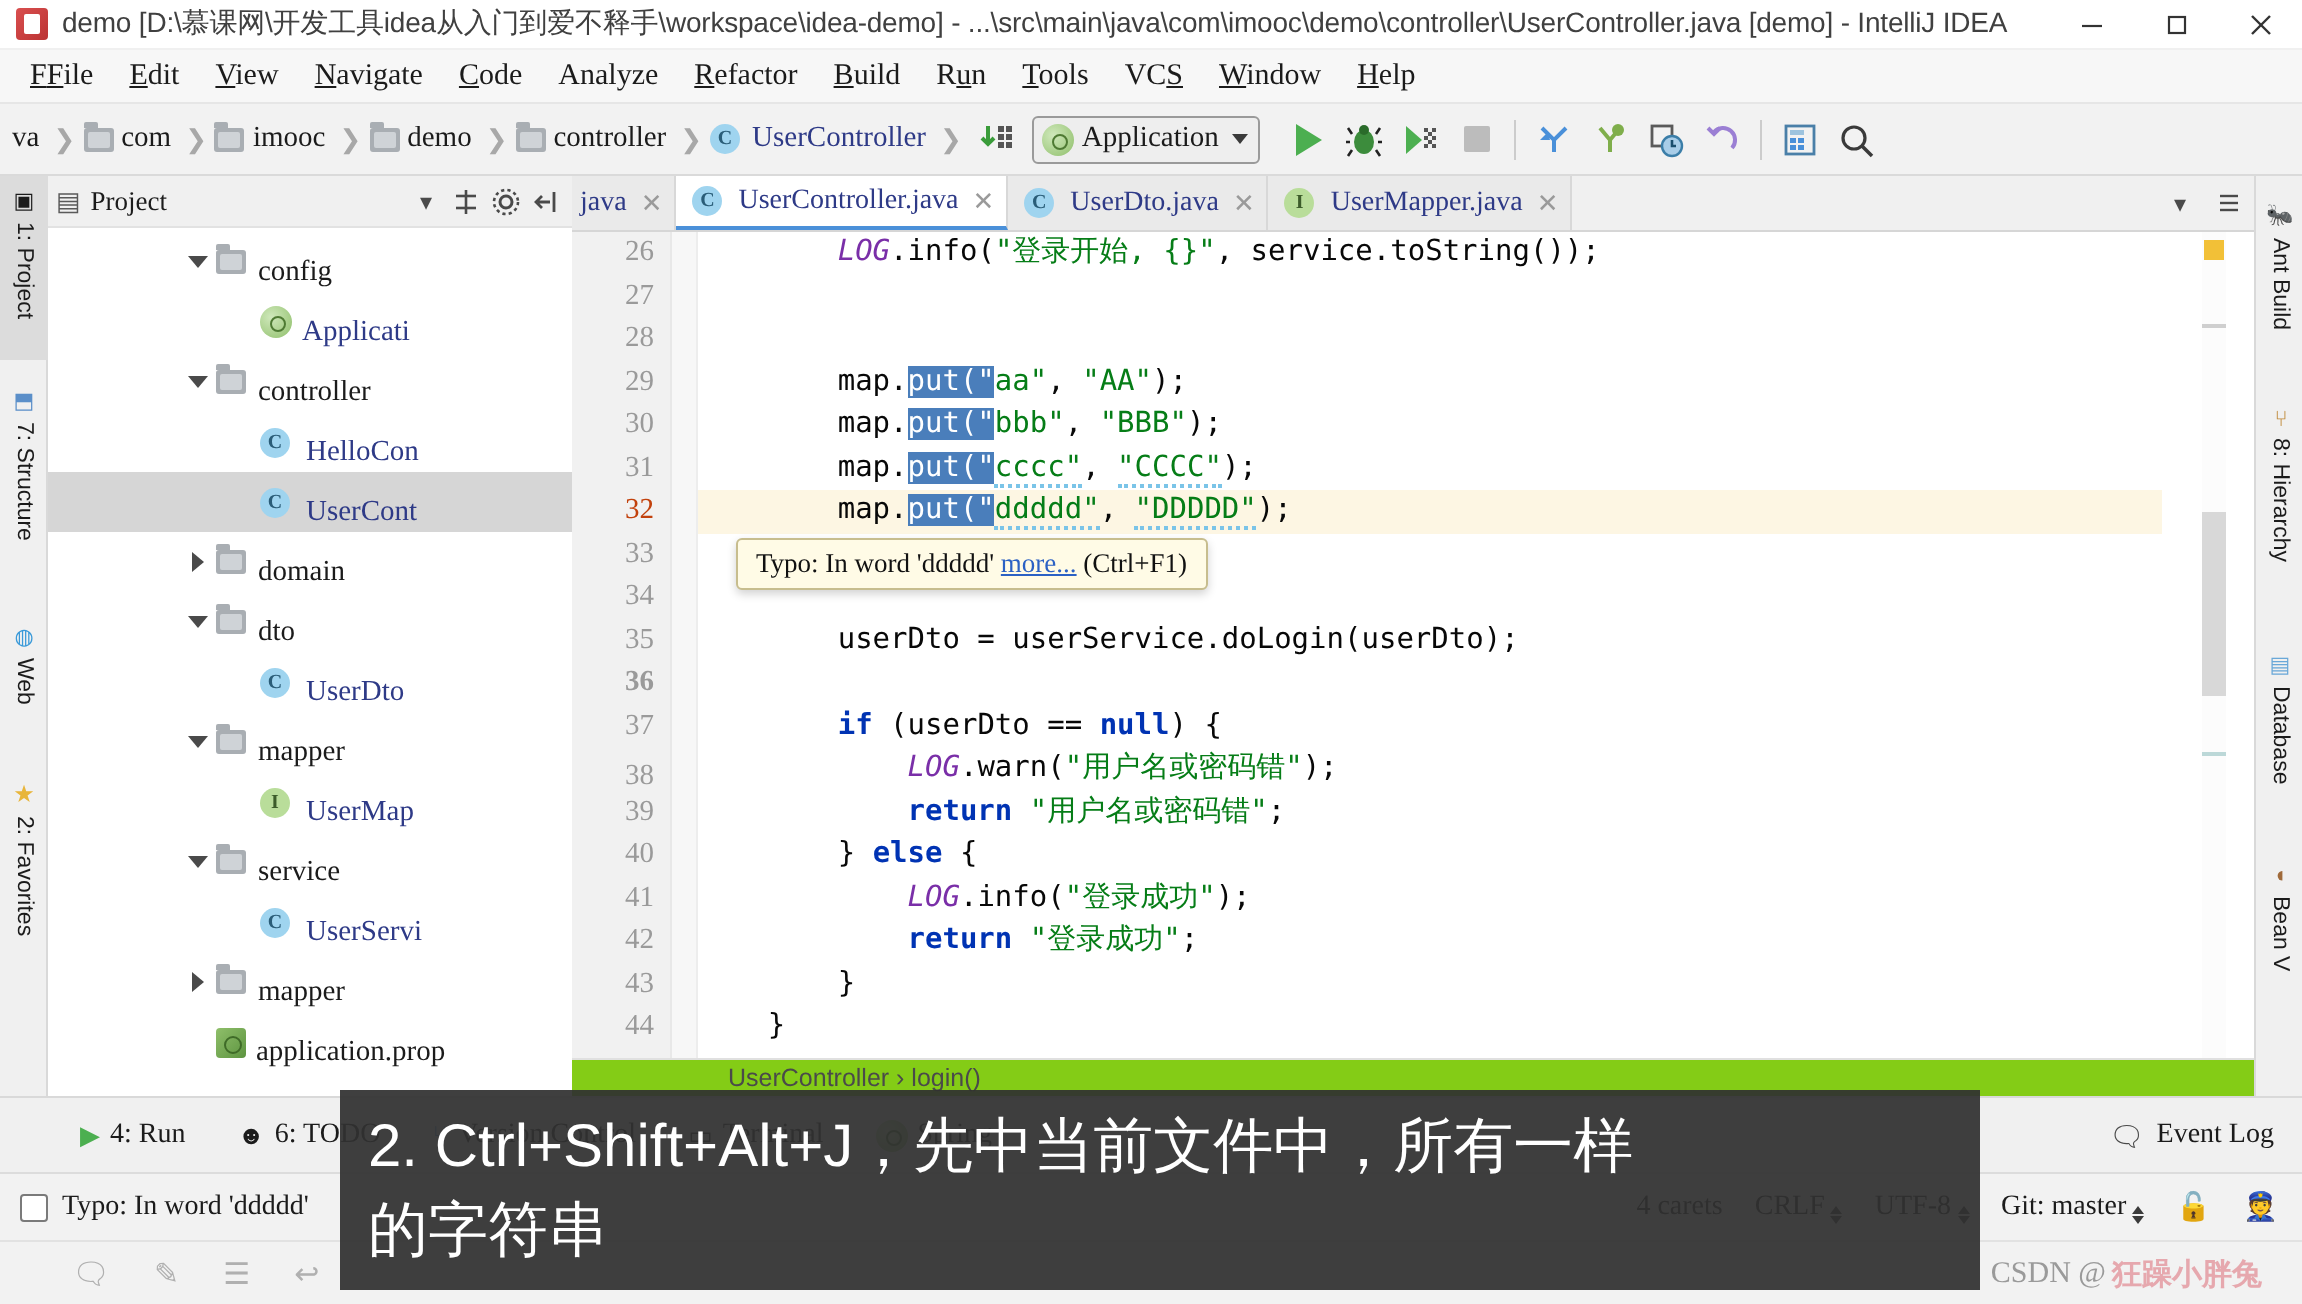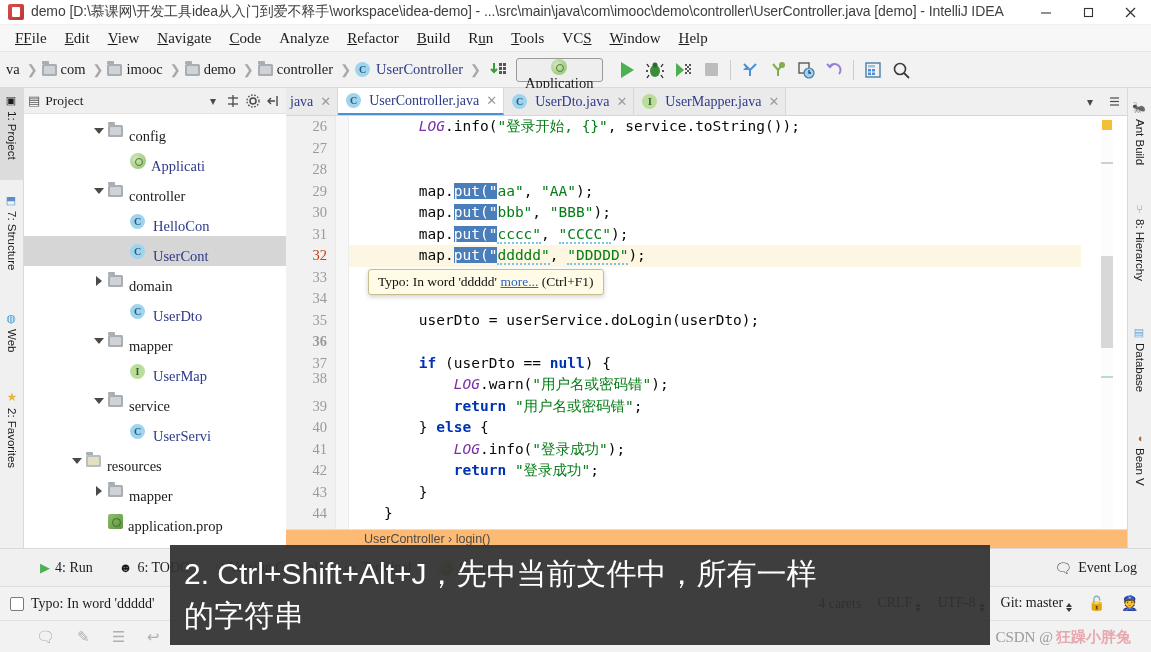--- a/index.html
+++ b/index.html
@@ -71,21 +71,21 @@
     width:15px; height:15px; border-radius:50%; background:#9fd4ef; color:#2a5d78;
     font-size:10px; display:flex; align-items:center; justify-content:center; flex:none;
     font-family:"Liberation Serif",serif; font-weight:bold; margin-right:3px;
   }
   .iface-ic { background:#b9dd9a; color:#3c5c2a; }
 
   .tb-sep { width:1px; height:20px; background:#cccccc; margin:0 5px; }
 
   .cfg-box {
     display:flex; align-items:center; height:24px; border:1px solid #9a9a9a;
-    border-radius:3px; background:#eeeeee; padding:0 5px 0 4px; margin-left:4px;flex-direction:column;
+    border-radius:3px; background:#eeeeee; padding:0 5px 0 4px; margin-left:4px;
   }
   .cfg-box .lbl { font-size:14.5px; color:#1b1b1b; padding:0 4px; font-family:"Liberation Serif",serif;}
   .spring-ic{
     width:16px;height:16px;border-radius:50%;
     background:radial-gradient(circle at 35% 35%,#cfe8bb,#8fbf6a);
     position:relative;flex:none;
   }
   .spring-ic:after{content:"";position:absolute;left:5px;top:5px;width:6px;height:6px;border:1.5px solid #4e7a33;border-radius:50%;}
   .chev { width:0;height:0;border-left:4px solid transparent;border-right:4px solid transparent;border-top:5px solid #3a3a3a; margin-left:3px;}
 
@@ -185,21 +185,21 @@
     font-family:"Liberation Serif",serif;
   }
   .tooltip a { color:#2b61c4; text-decoration:underline; }
 
   .scrollcol { position:absolute; right:14px; top:0; width:12px; bottom:0; background:#fcfcfc; }
   .scrollthumb { position:absolute; right:14px; width:12px; background:#d8d8d8; border-radius:0; }
   .markbox { position:absolute; right:15px; width:10px; height:10px; background:#f2c037; }
   .markline { position:absolute; right:14px; width:12px; height:2px; }
 
   .editor-crumb {
-    position:absolute; left:0; right:0; bottom:0; height:19px; background:#fdba74;
+    position:absolute; left:0; right:0; bottom:0; height:19px; background:#84cc16;
     border-top:1px solid #e0e0e0; display:flex; align-items:center; padding-left:78px;
     font-size:12.5px; color:#4a4a4a;
   }
 
   
   .twbar {
     position:absolute; left:0; top:548px; width:1151px; height:38px;
     background:#f0f0f0; border-top:1px solid #d9d9d9; display:flex; align-items:center; padding-left:40px; gap:26px;
   }
   .twitem { display:flex; align-items:center; gap:5px; font-size:14px; color:#1b1b1b; font-family:"Liberation Serif",serif;}
@@ -504,20 +504,27 @@
           <span class="cls-ic">C</span>
           <span class="tlabel j">UserCont</span>
         </div>
         <div class="trow" style="padding-left: 66px;">
           <span class="tw">
             <i class="arrow-r"></i>
           </span>
           <span class="folder-ic"></span>
           <span class="tlabel">domain</span>
         </div>
+        <div class="trow" style="padding-left: 66px;">
+          <span class="tw">
+            <i class="arrow-d"></i>
+          </span>
+          <span class="folder-ic"></span>
+          <span class="tlabel">dto</span>
+        </div>
         <div class="trow" style="padding-left: 88px;">
           <span class="tw"></span>
           <span class="cls-ic">C</span>
           <span class="tlabel j">UserDto</span>
         </div>
         <div class="trow" style="padding-left: 66px;">
           <span class="tw">
             <i class="arrow-d"></i>
           </span>
           <span class="folder-ic"></span>
@@ -532,27 +539,20 @@
           <span class="tw">
             <i class="arrow-d"></i>
           </span>
           <span class="folder-ic"></span>
           <span class="tlabel">service</span>
         </div>
         <div class="trow" style="padding-left: 88px;">
           <span class="tw"></span>
           <span class="cls-ic">C</span>
           <span class="tlabel j">UserServi</span>
-        </div>
-        <div class="trow" style="padding-left: 44px;">
-          <span class="tw">
-            <i class="arrow-d"></i>
-          </span>
-          <span class="folder-ic res-ic"></span>
-          <span class="tlabel">resources</span>
         </div>
         <div class="trow" style="padding-left: 66px;">
           <span class="tw">
             <i class="arrow-r"></i>
           </span>
           <span class="folder-ic"></span>
           <span class="tlabel">mapper</span>
         </div>
         <div class="trow" style="padding-left: 66px;">
           <span class="tw"></span>
@@ -602,21 +602,21 @@
           <div class="gline" style="top: 43px;">28</div>
           <div class="gline" style="top: 64.5px;">29</div>
           <div class="gline" style="top: 86px;">30</div>
           <div class="gline" style="top: 107.5px; text-align: center;">31</div>
           <div class="gline hl" style="top: 129px;">32</div>
           <div class="gline" style="top: 150.5px;">33</div>
           <div class="gline" style="top: 172px;">34</div>
           <div class="gline" style="top: 193.5px;">35</div>
           <div class="gline" style="top: 215px; font-weight: bold;">36</div>
           <div class="gline" style="top: 236.5px;">37</div>
-          <div class="gline" style="top: 252px;">38</div>
+          <div class="gline" style="top: 262px;">38</div>
           <div class="gline" style="top: 279.5px;">39</div>
           <div class="gline" style="top: 301px;">40</div>
           <div class="gline" style="top: 322.5px;">41</div>
           <div class="gline" style="top: 344px;">42</div>
           <div class="gline" style="top: 365.5px;">43</div>
           <div class="gline" style="top: 387px;">44</div>
         </div>
       <div class="fold-rail"></div>
 
       <div class="codetext">

